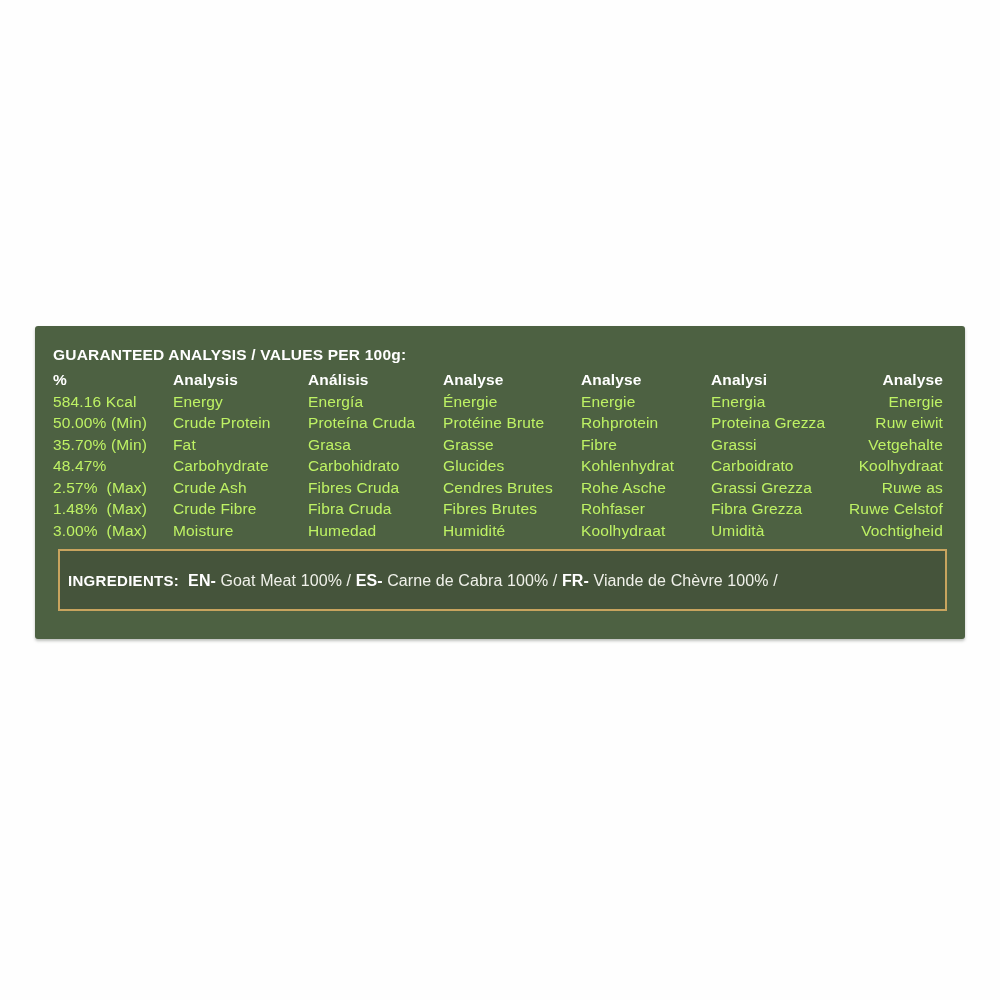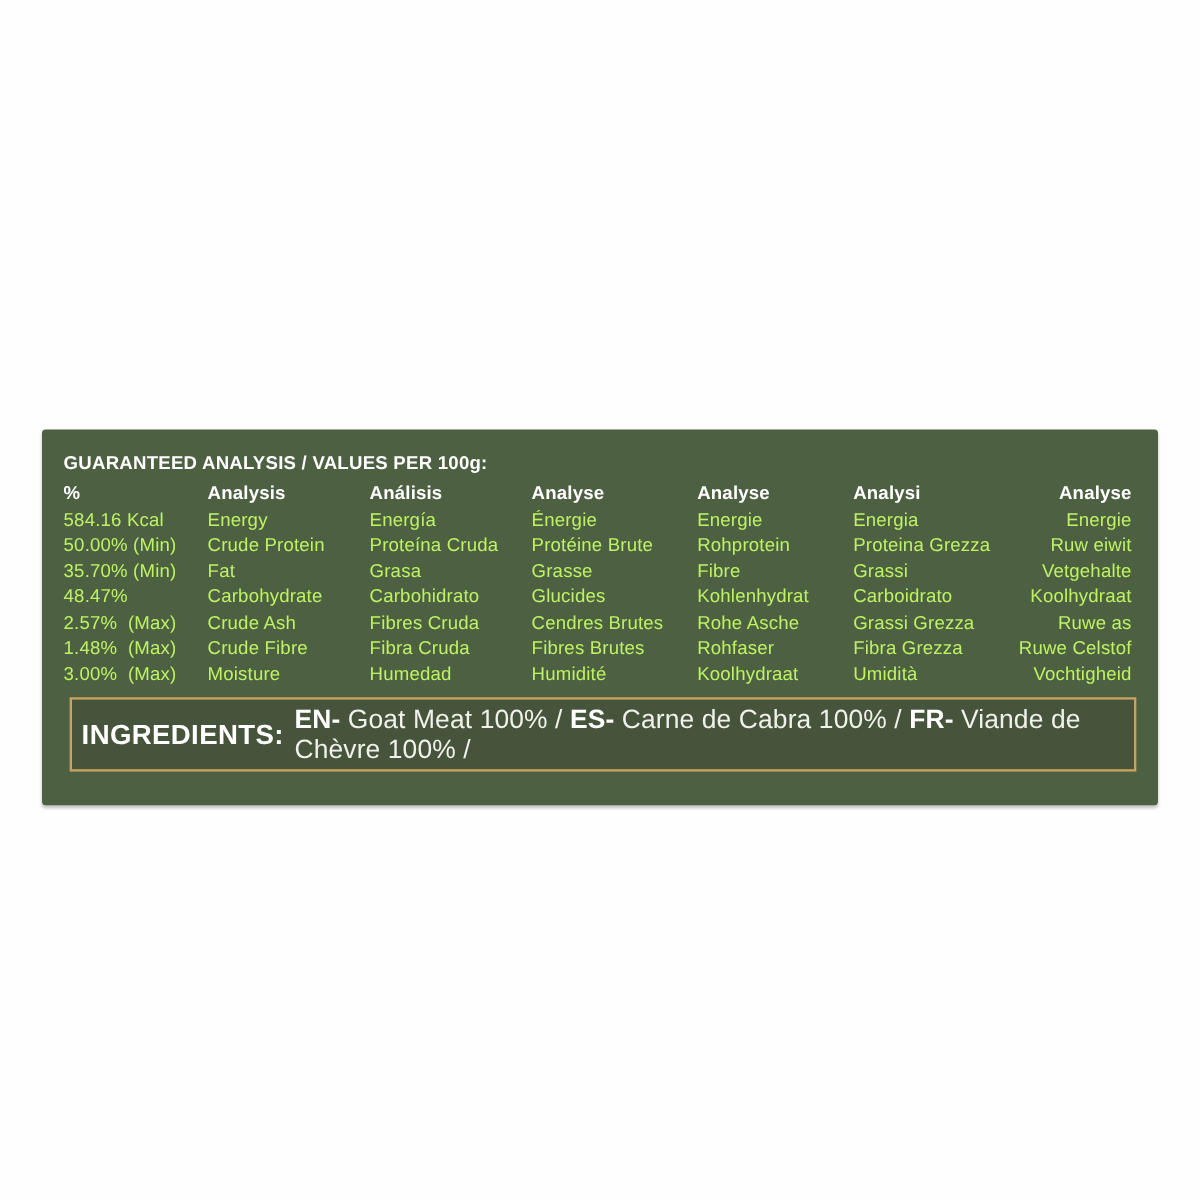--- a/index.html
+++ b/index.html
@@ -12,21 +12,21 @@
     overflow: hidden;
   }
   .page {
     position: relative;
     width: 1000px;
     height: 1000px;
   }
   .panel {
     position: absolute;
     left: 35px;
-    top: 358px;
+    top: 326px;
     width: 930px;
     height: 313px;
     box-sizing: border-box;
     background: #4d6142;
     border-radius: 3px;
     box-shadow: 0 2px 3px rgba(110, 118, 108, 0.45);
     padding: 20px 22px 0 18px;
     color: #f0f1ea;
   }
   .panel-title {
@@ -66,29 +66,29 @@
     top: 223px;
     height: 62px;
     box-sizing: border-box;
     background: #45543b;
     border: 2px solid #c8a45e;
     display: flex;
     align-items: center;
     padding: 0 10px 0 8px;
   }
   .ingredients-label {
-    font-size: 23px;
+    font-size: 15px;
     font-weight: bold;
     letter-spacing: 0.3px;
     color: #ffffff;
     margin-right: 9px;
     flex: 0 0 auto;
   }
   .ingredients-lines {
-    font-size: 22px;
+    font-size: 16px;
     line-height: 25px;
     color: #f0f1ea;
     letter-spacing: 0.1px;
   }
   .ingredients-lines b {
     color: #ffffff;
   }
 </style>
 </head>
 <body>

